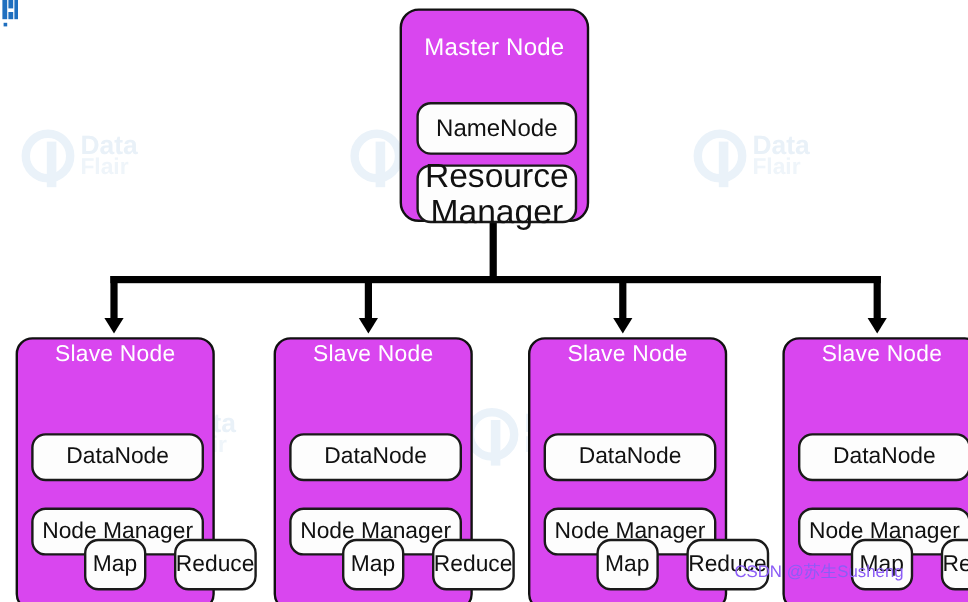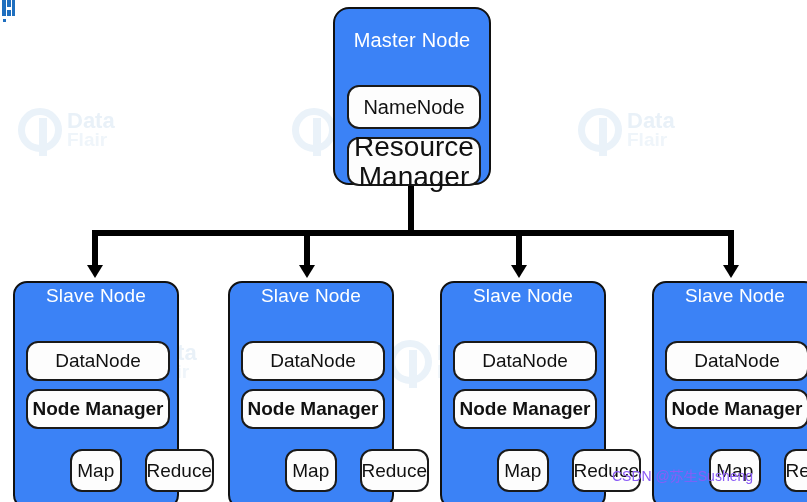--- a/index.html
+++ b/index.html
@@ -84,21 +84,21 @@
     width: 0;
     height: 0;
     border-left: 8px solid transparent;
     border-right: 8px solid transparent;
     border-top: 13px solid #000000;
   }
 
   
   .node {
     position: absolute;
-    background: #3b82f6;
+    background: #d946ef;
     border: 2px solid #111111;
     border-radius: 14px;
     box-sizing: border-box;
     display: flex;
     flex-direction: column;
     align-items: center;
   }
   .node-title {
     color: #ffffff;
     font-size: 19px;
@@ -147,23 +147,24 @@
   .slave .node-title {
     margin-top: 2px;
     font-size: 19px;
   }
   .slave .subbox.wide {
     position: absolute;
     left: 11px;
     width: 144px;
     height: 40px;
     font-size: 19px;
+    margin-top: 20px;
   }
   .slave .sb-datanode { top: 58px; }
-  .slave .sb-nodemanager { top: 106px; font-weight: bold; }
+  .slave .sb-nodemanager { top: 120px; }
   .slave .mr-row {
     position: absolute;
     left: 11px;
     top: 166px;
     width: 144px;
     height: 43px;
     display: flex;
     gap: 23px;
     padding-left: 44px;
   }

